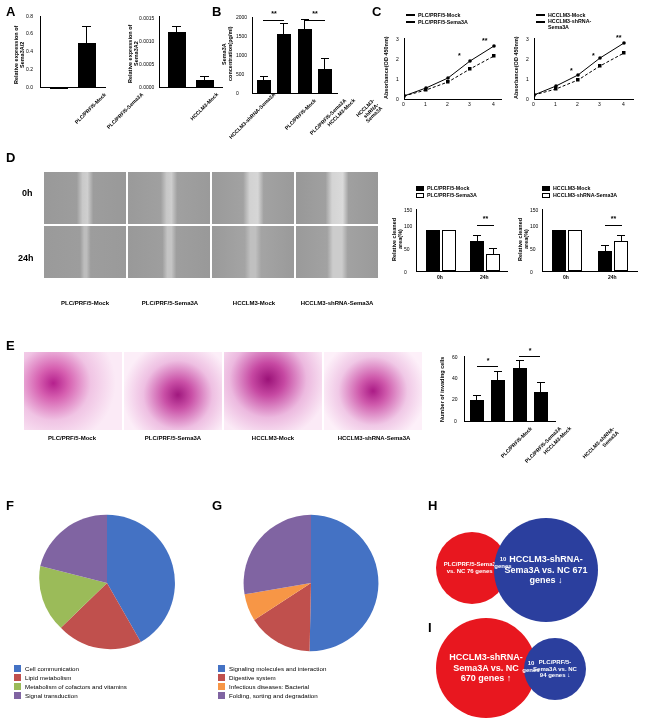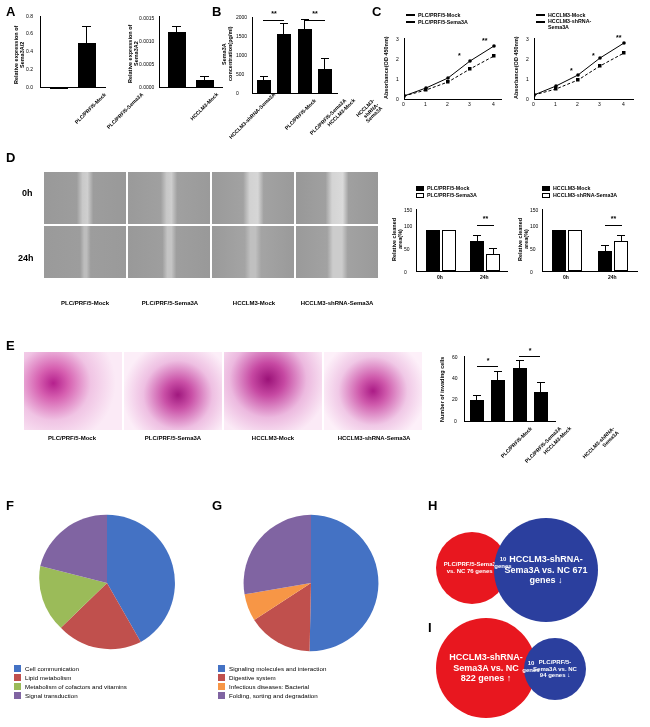--- a/index.html
+++ b/index.html
@@ -458,16 +458,16 @@
 
 <div class="panel-letter" style="left:428px; top:498px;">H</div>
 <div class="abs" style="left:432px; top:512px; width:214px; height:100px;">
   <div class="venn-circle" style="left:4px; top:20px; width:72px; height:72px; background:#e8171f; font-size:6px; line-height:1.15; padding:6px;">PLC/PRF/5-Sema3A vs. NC 76 genes ↑</div>
   <div class="venn-circle" style="left:62px; top:6px; width:104px; height:104px; background:#2b3f9e; font-size:9px; line-height:1.2; padding:10px;">HCCLM3-shRNA-Sema3A vs. NC 671 genes ↓</div>
   <div class="abs" style="left:60px; top:44px; width:22px; color:#fff; font-size:6px; font-weight:bold; text-align:center; line-height:1.1; z-index:5;">10 genes</div>
 </div>
 
 <div class="panel-letter" style="left:428px; top:620px;">I</div>
 <div class="abs" style="left:432px; top:614px; width:214px; height:106px;">
-  <div class="venn-circle" style="left:4px; top:4px; width:100px; height:100px; background:#e8171f; font-size:9px; line-height:1.2; padding:10px;">HCCLM3-shRNA-Sema3A vs. NC 822 genes ↑</div>
+  <div class="venn-circle" style="left:4px; top:4px; width:100px; height:100px; background:#e8171f; font-size:9px; line-height:1.2; padding:10px;">HCCLM3-shRNA-Sema3A vs. NC 670 genes ↑</div>
   <div class="venn-circle" style="left:92px; top:24px; width:62px; height:62px; background:#2b3f9e; font-size:6px; line-height:1.15; padding:5px;">PLC/PRF/5-Sema3A vs. NC 94 genes ↓</div>
   <div class="abs" style="left:88px; top:46px; width:22px; color:#fff; font-size:6px; font-weight:bold; text-align:center; line-height:1.1; z-index:5;">10 genes</div>
 </div>
 
 </body></html>

